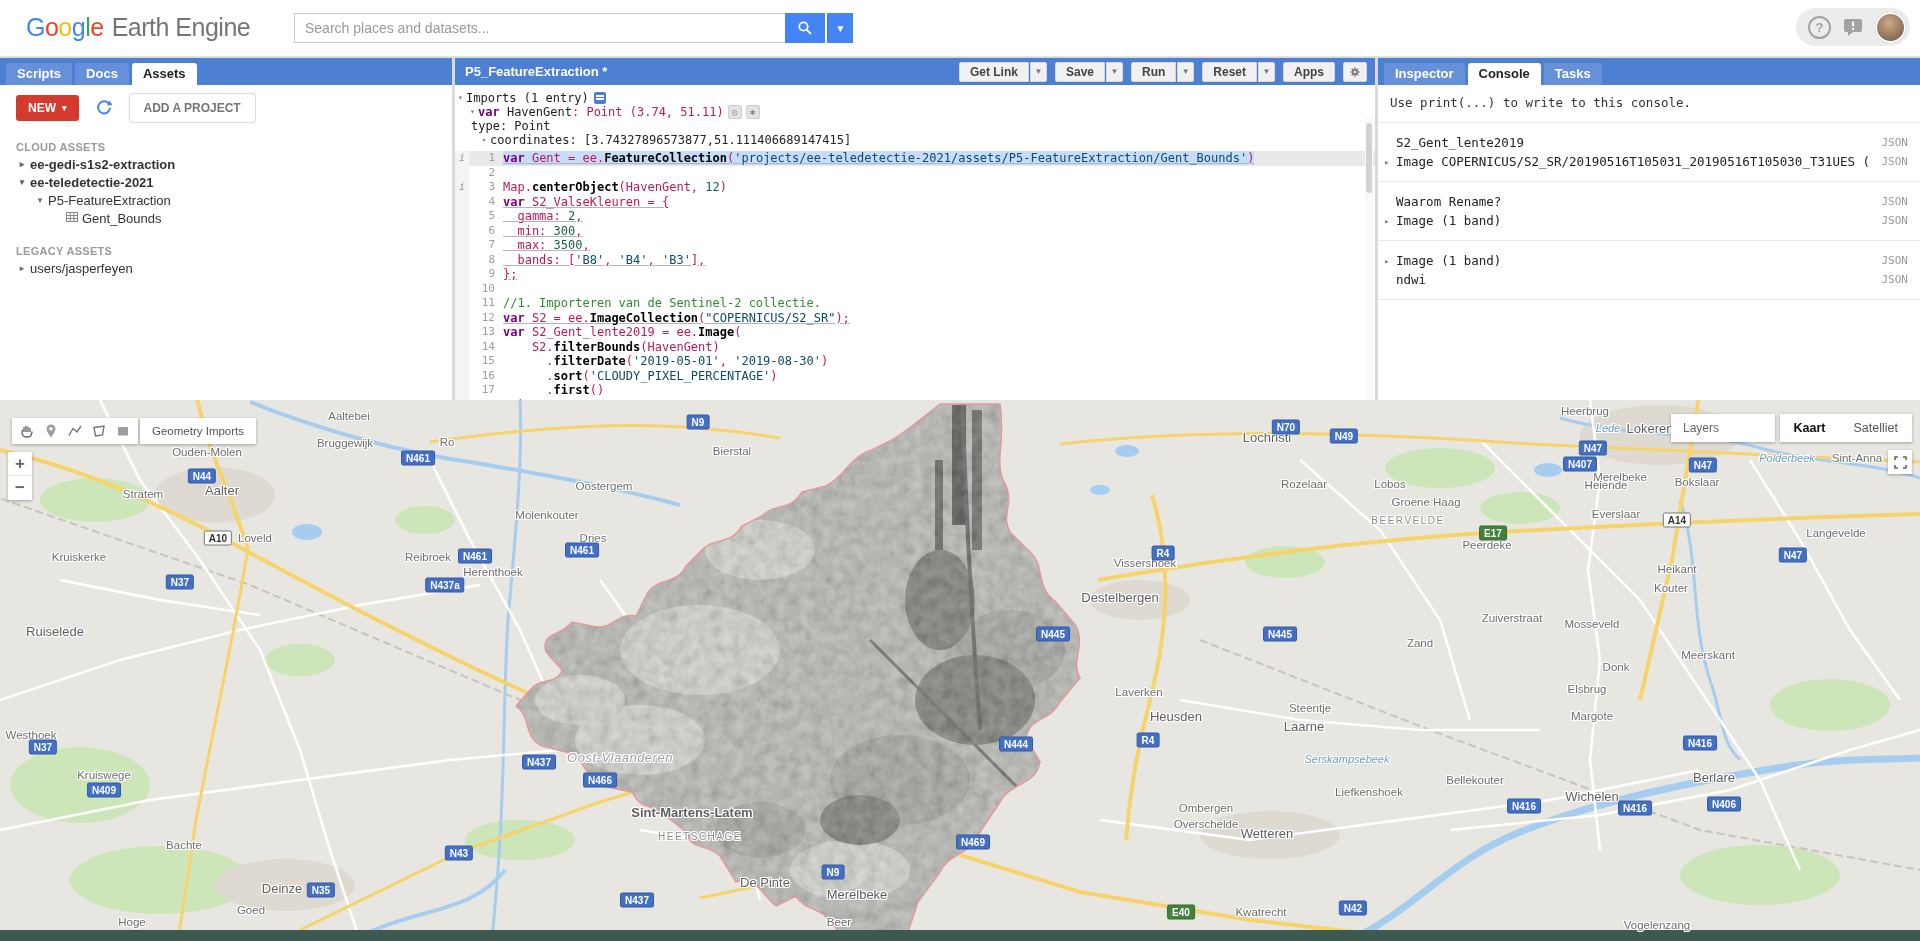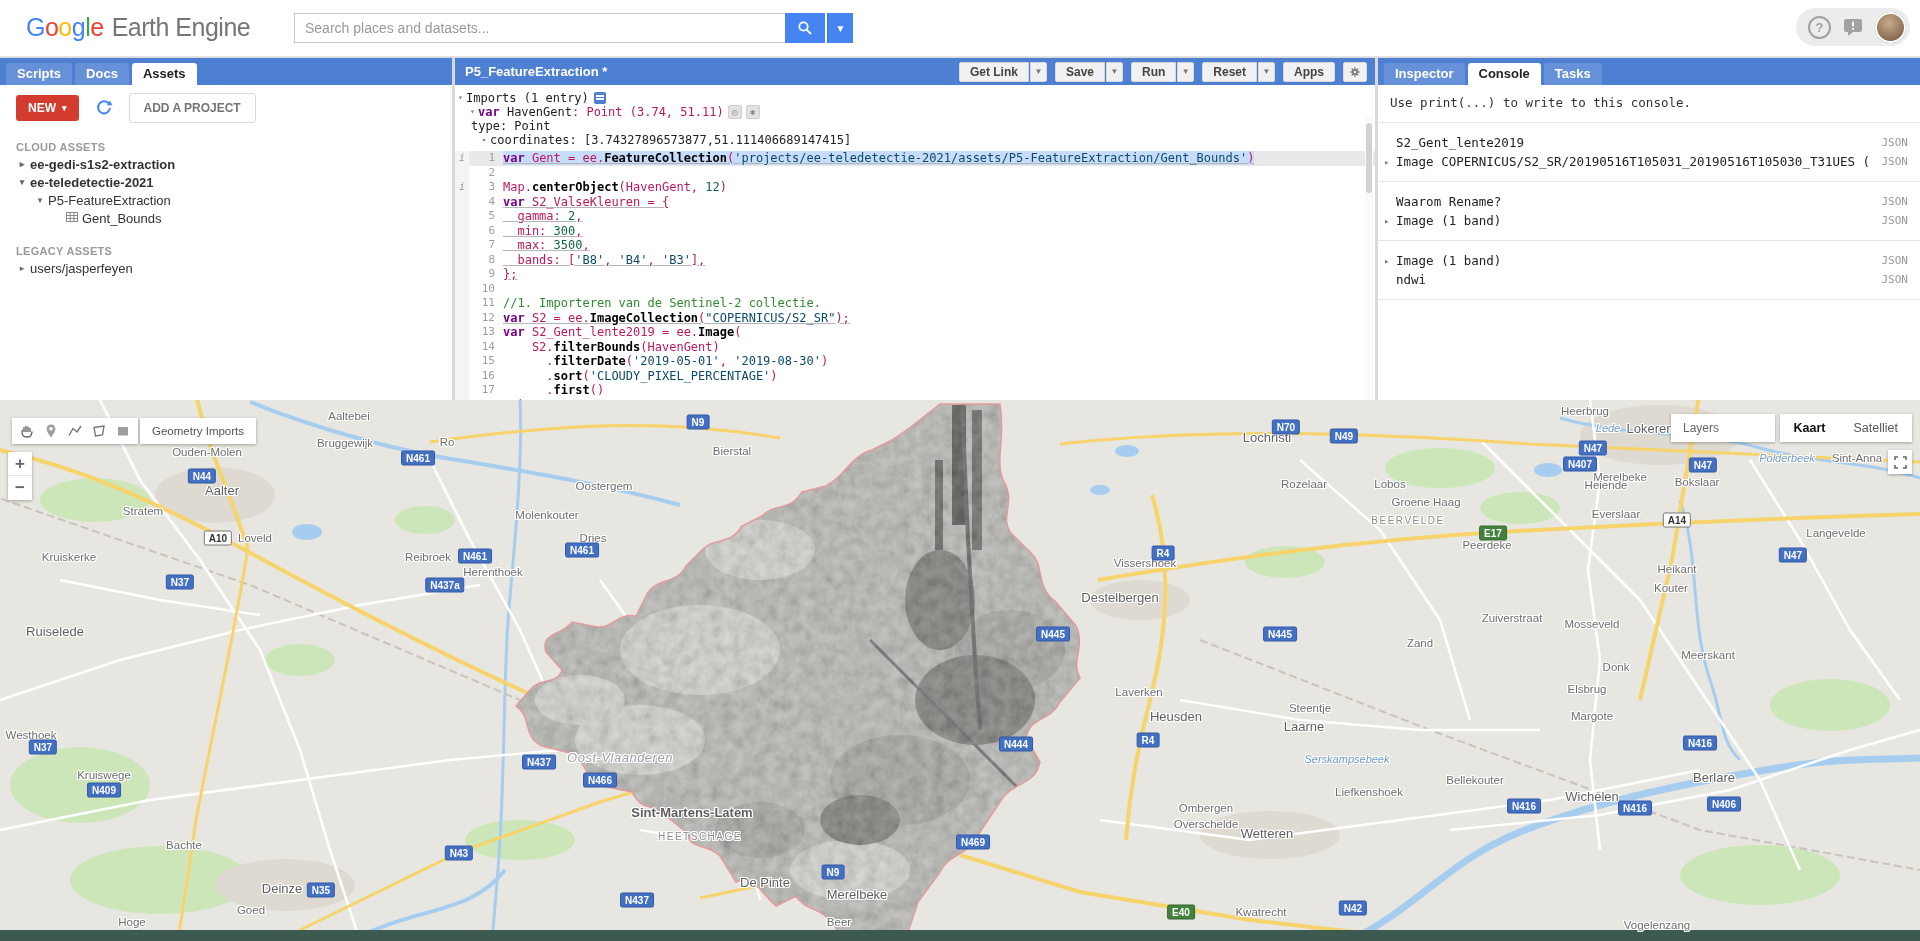--- a/index.html
+++ b/index.html
@@ -469,21 +469,21 @@
         <div class="mlabel lbl-town" style="left: 732px; top: 51px;">Bierstal</div>
         <div class="mlabel lbl-city" style="left: 1267px; top: 37px;">Lochristi</div>
         <div class="mlabel lbl-town" style="left: 1585px; top: 11px;">Heerbrug</div>
         <div class="mlabel lbl-city" style="left: 1650px; top: 28px;">Lokeren</div>
         <div class="mlabel lbl-water" style="left: 1608px; top: 28px;">Lede</div>
         <div class="mlabel lbl-town" style="left: 1857px; top: 58px;">Sint-Anna</div>
         <div class="mlabel lbl-water" style="left: 1787px; top: 58px;">Polderbeek</div>
         <div class="mlabel lbl-town" style="left: 1620px; top: 77px;">Merelbeke</div>
         <div class="mlabel lbl-town" style="left: 1697px; top: 82px;">Bokslaar</div>
         <div class="mlabel lbl-city" style="left: 222px; top: 90px;">Aalter</div>
-        <div class="mlabel lbl-town" style="left: 143px; top: 111px;">Stratem</div>
+        <div class="mlabel lbl-town" style="left: 143px; top: 94px;">Stratem</div>
         <div class="mlabel lbl-town" style="left: 255px; top: 138px;">Loveld</div>
         <div class="mlabel lbl-town" style="left: 604px; top: 86px;">Oostergem</div>
         <div class="mlabel lbl-town" style="left: 547px; top: 115px;">Molenkouter</div>
         <div class="mlabel lbl-town" style="left: 593px; top: 138px;">Dries</div>
         <div class="mlabel lbl-town" style="left: 428px; top: 157px;">Reibroek</div>
         <div class="mlabel lbl-town" style="left: 493px; top: 172px;">Herenthoek</div>
         <div class="mlabel lbl-town" style="left: 1304px; top: 84px;">Rozelaar</div>
         <div class="mlabel lbl-town" style="left: 1390px; top: 84px;">Lobos</div>
         <div class="mlabel lbl-town" style="left: 1426px; top: 102px;">Groene Haag</div>
         <div class="mlabel lbl-town" style="left: 1606px; top: 85px;">Heiende</div>
@@ -497,21 +497,21 @@
         <div class="mlabel lbl-town" style="left: 1671px; top: 188px;">Kouter</div>
         <div class="mlabel lbl-town" style="left: 1512px; top: 218px;">Zuiverstraat</div>
         <div class="mlabel lbl-town" style="left: 1592px; top: 224px;">Mosseveld</div>
         <div class="mlabel lbl-town" style="left: 1420px; top: 243px;">Zand</div>
         <div class="mlabel lbl-town" style="left: 1616px; top: 267px;">Donk</div>
         <div class="mlabel lbl-town" style="left: 1708px; top: 255px;">Meerskant</div>
         <div class="mlabel lbl-city" style="left: 1176px; top: 316px;">Heusden</div>
         <div class="mlabel lbl-town" style="left: 1139px; top: 292px;">Laverken</div>
         <div class="mlabel lbl-town" style="left: 1310px; top: 308px;">Steentje</div>
         <div class="mlabel lbl-city" style="left: 1304px; top: 326px;">Laarne</div>
-        <div class="mlabel lbl-town" style="left: 69px; top: 157px;">Kruiskerke</div>
+        <div class="mlabel lbl-town" style="left: 79px; top: 157px;">Kruiskerke</div>
         <div class="mlabel lbl-city" style="left: 55px; top: 231px;">Ruiselede</div>
         <div class="mlabel lbl-town" style="left: 31px; top: 335px;">Westhoek</div>
         <div class="mlabel lbl-town" style="left: 104px; top: 375px;">Kruiswege</div>
         <div class="mlabel lbl-town" style="left: 184px; top: 445px;">Bachte</div>
         <div class="mlabel lbl-city" style="left: 282px; top: 488px;">Deinze</div>
         <div class="mlabel lbl-town" style="left: 251px; top: 510px;">Goed</div>
         <div class="mlabel lbl-town" style="left: 132px; top: 522px;">Hoge</div>
         <div class="mlabel lbl-prov" style="left: 620px; top: 357px;">Oost-Vlaanderen</div>
         <div class="mlabel lbl-city" style="left: 692px; top: 412px; font-weight: bold;">Sint-Martens-Latem</div>
         <div class="mlabel lbl-caps" style="left: 700px; top: 436px;">HEETSCHAGE</div>

